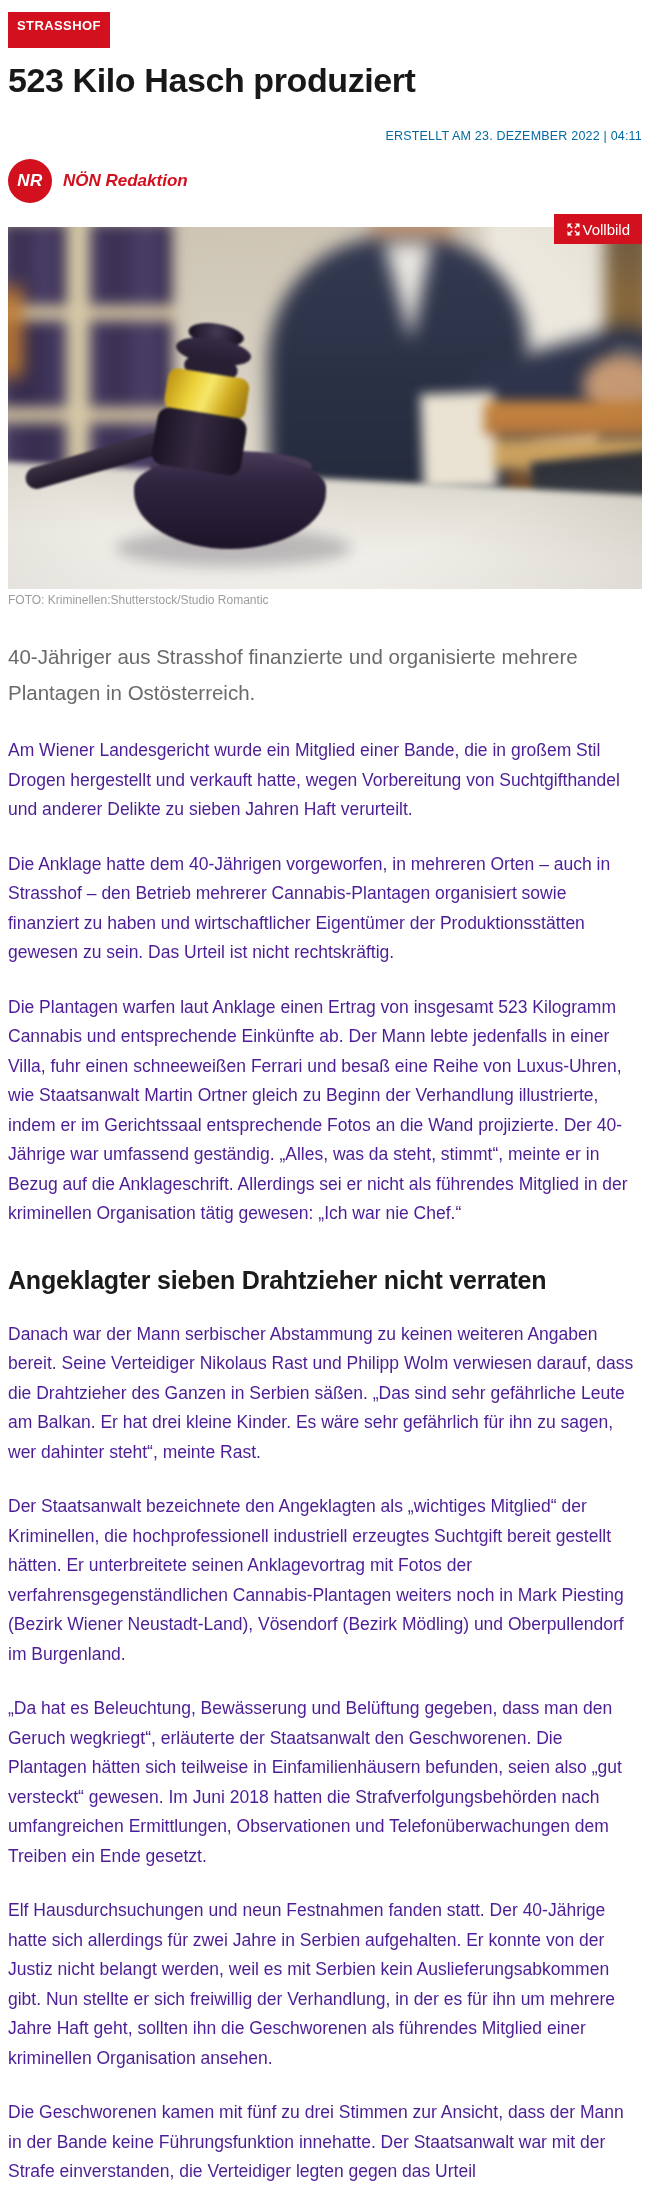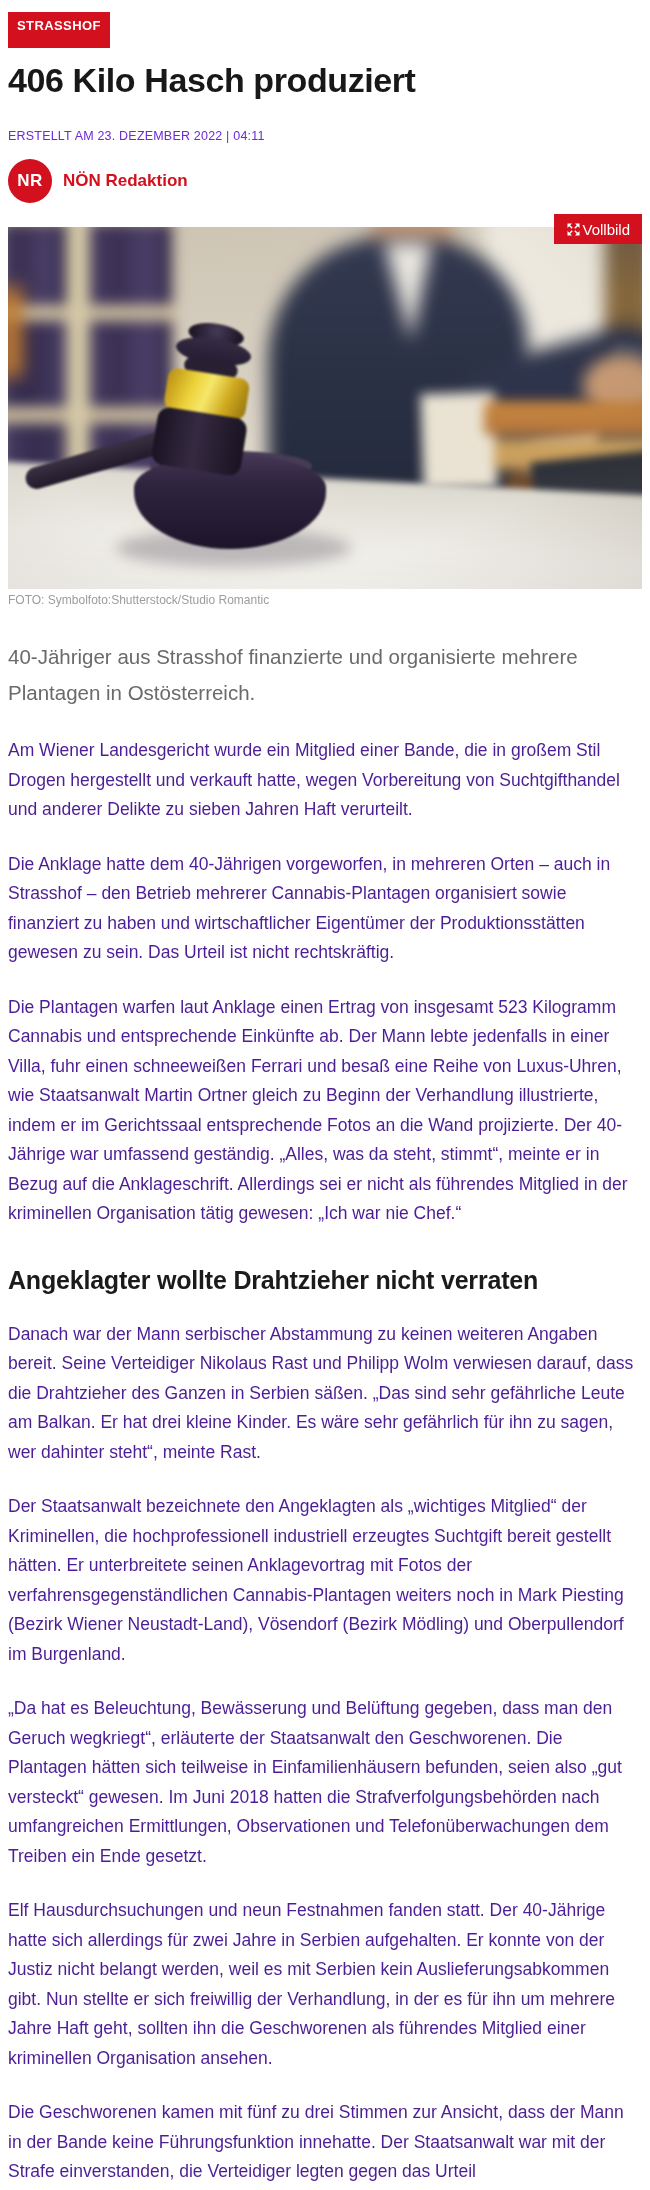--- a/index.html
+++ b/index.html
@@ -30,32 +30,34 @@
   h1.title {
     margin:13px 8px 0;
     color:#181818;
     font-size:34px;
     line-height:1.12;
     font-weight:700;
     letter-spacing:-.4px;
   }
   .meta {
     margin:27px 8px 0;
-    color:#6d28d9;
+    color:#0369a1;
     font-size:12.5px;
     line-height:20px;
     letter-spacing:.2px;
+    text-align:right;
   }
   .author-row {
     display:flex;
     align-items:center;
     gap:11px;
     margin:13px 8px 0;
     cursor:pointer;
     width:max-content;
+    font-style:italic;
   }
   .avatar {
     width:44px; height:44px;
     border-radius:50%;
     background:var(--red);
     color:#fff;
     font-weight:700;
     font-size:17px;
     display:flex; align-items:center; justify-content:center;
     letter-spacing:.5px;
@@ -143,21 +145,21 @@
   p.body { margin:25px 8px 0; color:#4c1d95; font-size:17.5px; line-height:29.5px; }
   h2.subheading { margin:36px 8px 0; color:#1b1b1b; font-size:25px; line-height:1.2; font-weight:700; letter-spacing:-.2px; }
 </style>
 </head>
 <body>
 
 <main>
 
   <a class="badge">STRASSHOF</a>
 
-  <h1 class="title">406 Kilo Hasch produziert</h1>
+  <h1 class="title">523 Kilo Hasch produziert</h1>
 
   <div class="meta">
     <div>ERSTELLT AM 23. DEZEMBER 2022 | 04:11</div>
   </div>
 
   <div class="author-row">
     <div class="avatar">NR</div>
     <div class="author-name">NÖN Redaktion</div>
   </div>
 
@@ -212,30 +214,30 @@
           <div class="g-neck"></div>
           <div class="g-band"></div>
           <div class="g-base"></div>
         </div>
       </div>
       <div class="ph-vignette"></div>
     </div>
   </figure>
 
   <figcaption>
-    <div class="credit">FOTO: Symbolfoto:Shutterstock/Studio Romantic</div>
+    <div class="credit">FOTO: Kriminellen:Shutterstock/Studio Romantic</div>
   </figcaption>
 
   <p class="lead">40-Jähriger aus Strasshof finanzierte und organisierte mehrere Plantagen in Ostösterreich.</p>
 
   <p class="body">Am Wiener Landesgericht wurde ein Mitglied einer Bande, die in großem Stil Drogen hergestellt und verkauft hatte, wegen Vorbereitung von Suchtgifthandel und anderer Delikte zu sieben Jahren Haft verurteilt.</p>
   <p class="body">Die Anklage hatte dem 40-Jährigen vorgeworfen, in mehreren Orten – auch in Strasshof – den Betrieb mehrerer Cannabis-Plantagen organisiert sowie finanziert zu haben und wirtschaftlicher Eigentümer der Produktionsstätten gewesen zu sein. Das Urteil ist nicht rechtskräftig.</p>
   <p class="body">Die Plantagen warfen laut Anklage einen Ertrag von insgesamt 523 Kilogramm Cannabis und entsprechende Einkünfte ab. Der Mann lebte jedenfalls in einer Villa, fuhr einen schneeweißen Ferrari und besaß eine Reihe von Luxus-Uhren, wie Staatsanwalt Martin Ortner gleich zu Beginn der Verhandlung illustrierte, indem er im Gerichtssaal entsprechende Fotos an die Wand projizierte. Der 40-Jährige war umfassend geständig. „Alles, was da steht, stimmt“, meinte er in Bezug auf die Anklageschrift. Allerdings sei er nicht als führendes Mitglied in der kriminellen Organisation tätig gewesen: „Ich war nie Chef.“</p>
 
-  <h2 class="subheading">Angeklagter wollte Drahtzieher nicht verraten</h2>
+  <h2 class="subheading">Angeklagter sieben Drahtzieher nicht verraten</h2>
 
   <p class="body">Danach war der Mann serbischer Abstammung zu keinen weiteren Angaben bereit. Seine Verteidiger Nikolaus Rast und Philipp Wolm verwiesen darauf, dass die Drahtzieher des Ganzen in Serbien säßen. „Das sind sehr gefährliche Leute am Balkan. Er hat drei kleine Kinder. Es wäre sehr gefährlich für ihn zu sagen, wer dahinter steht“, meinte Rast.</p>
   <p class="body">Der Staatsanwalt bezeichnete den Angeklagten als „wichtiges Mitglied“ der Kriminellen, die hochprofessionell industriell erzeugtes Suchtgift bereit gestellt hätten. Er unterbreitete seinen Anklagevortrag mit Fotos der verfahrensgegenständlichen Cannabis-Plantagen weiters noch in Mark Piesting (Bezirk Wiener Neustadt-Land), Vösendorf (Bezirk Mödling) und Oberpullendorf im Burgenland.</p>
   <p class="body">„Da hat es Beleuchtung, Bewässerung und Belüftung gegeben, dass man den Geruch wegkriegt“, erläuterte der Staatsanwalt den Geschworenen. Die Plantagen hätten sich teilweise in Einfamilienhäusern befunden, seien also „gut versteckt“ gewesen. Im Juni 2018 hatten die Strafverfolgungsbehörden nach umfangreichen Ermittlungen, Observationen und Telefonüberwachungen dem Treiben ein Ende gesetzt.</p>
   <p class="body">Elf Hausdurchsuchungen und neun Festnahmen fanden statt. Der 40-Jährige hatte sich allerdings für zwei Jahre in Serbien aufgehalten. Er konnte von der Justiz nicht belangt werden, weil es mit Serbien kein Auslieferungsabkommen gibt. Nun stellte er sich freiwillig der Verhandlung, in der es für ihn um mehrere Jahre Haft geht, sollten ihn die Geschworenen als führendes Mitglied einer kriminellen Organisation ansehen.</p>
   <p class="body">Die Geschworenen kamen mit fünf zu drei Stimmen zur Ansicht, dass der Mann in der Bande keine Führungsfunktion innehatte. Der Staatsanwalt war mit der Strafe einverstanden, die Verteidiger legten gegen das Urteil Nichtigkeitsbeschwerde und Berufung ein.</p>
 
 </main>
 
 </body></html>

